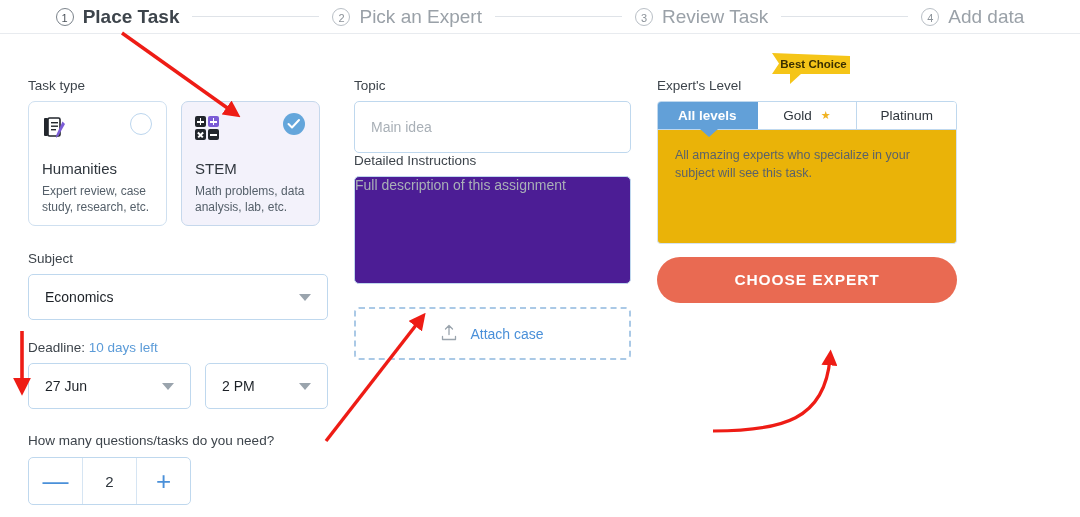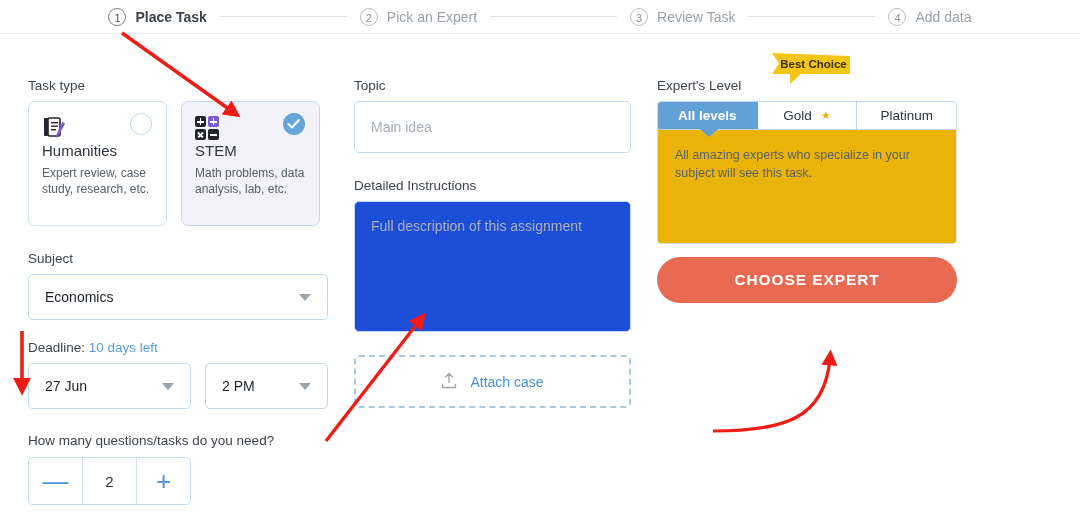--- a/index.html
+++ b/index.html
@@ -35,21 +35,21 @@
     width: 18px; height: 18px;
     border-radius: 50%;
     border: 1px solid #b9bfc6;
     color: #8b9299;
     font-size: 11px;
     line-height: 18px;
     text-align: center;
     box-sizing: border-box;
   }
   .step-label {
-    font-size: 14px;
+    font-size: 19px;
     color: #9aa1a8;
   }
   .step.active .step-num { border-color: #5a6view; border-color:#7b838b; color:#4a5159; }
   .step.active .step-label { color: #3d444b; font-weight: bold; }
   .step-line {
     width: 127px;
     height: 1px;
     background: #dfe3e8;
     margin: 0 13px;
     flex: none;
@@ -80,20 +80,21 @@
     background: #ffffff;
   }
   .card.selected {
     background: #f3f2fb;
     border-color: #c6d8ec;
   }
   .card-icon { height: 26px; }
   .card-title {
     font-size: 15px;
     color: #2f363d;
+    margin-top: 18px;
   }
   .card-desc {
     font-size: 12px;
     color: #55606a;
     line-height: 1.32;
     margin-top: 7px;
   }
   .radio-empty {
     position: absolute;
     right: 14px; top: 11px;
@@ -154,25 +155,24 @@
     margin-top: -3px;
     width: 0; height: 0;
     border-left: 6px solid transparent;
     border-right: 6px solid transparent;
     border-top: 7px solid #9aa4ad;
   }
   .textarea-box {
     box-sizing: border-box;
     border: 1px solid #bfd8ee;
     border-radius: 5px;
-    background: #1d4ed8;
+    background: #4c1d95;
     font-size: 14px;
     color: #a9b0b7;
-    padding: 16px;
-    height: 131px;
+    height: 108px;
   }
 
   .deadline-line {
     font-size: 13.5px;
     color: #3d444b;
     margin-top: 20px;
     margin-bottom: 8px;
   }
   .deadline-days { color: #5b9bd8; }
   .deadline-row { display: flex; gap: 14px; }
@@ -434,21 +434,21 @@
     <div class="btn">+</div>
   </div>
 </div>
 
 <div class="col col-mid">
   <div class="field-label">Topic</div>
   <div class="input-box" style="width:277px; height:52px; line-height:50px;">
     <span class="ph">Main idea</span>
   </div>
 
-  <div class="field-label" style="margin-top:25px;">Detailed Instructions</div>
+  <div class="field-label" style="">Detailed Instructions</div>
   <div class="textarea-box" style="width:277px;">
     <span class="ph">Full description of this assignment</span>
   </div>
 
   <div class="attach" style="width:277px;">
     <span>
       <svg width="16" height="17" viewBox="0 0 16 17">
         <path d="M8 1.5 L8 10.5 M4.5 5 L8 1.5 L11.5 5" fill="none" stroke="#9aa4ad" stroke-width="1.3" stroke-linecap="round" stroke-linejoin="round"></path>
         <path d="M1.5 12.5 L1.5 15.5 L14.5 15.5 L14.5 12.5" fill="none" stroke="#9aa4ad" stroke-width="1.3" stroke-linecap="round" stroke-linejoin="round"></path>
       </svg>

